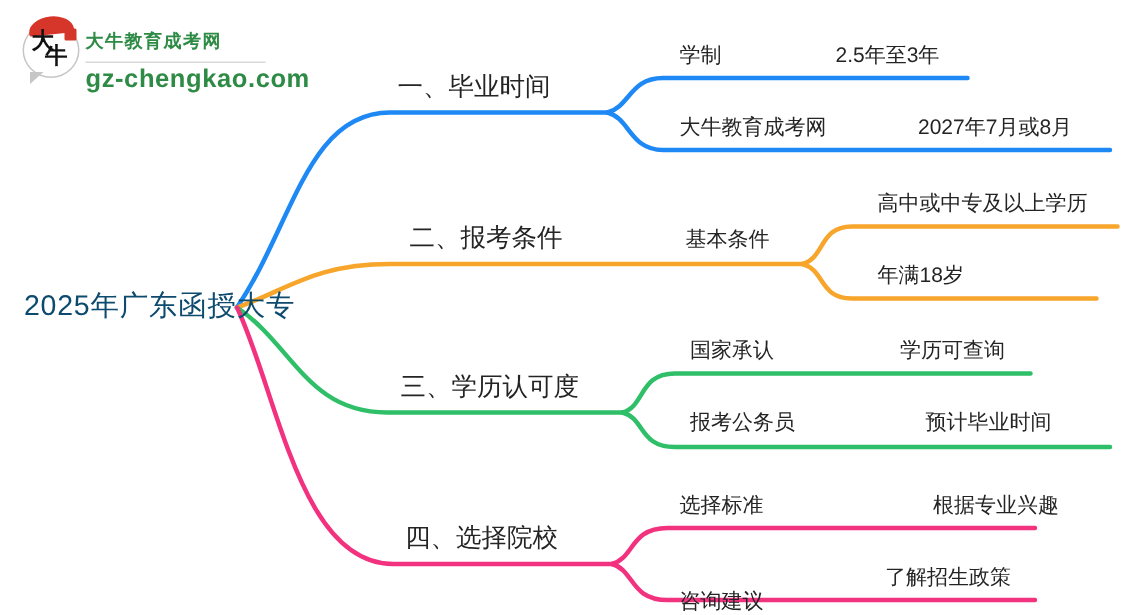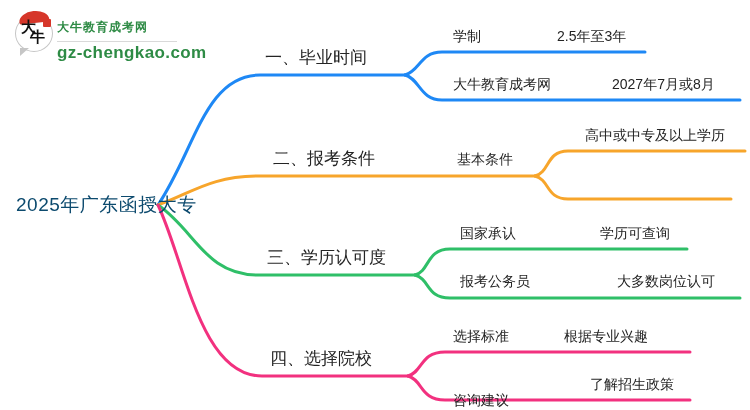--- a/index.html
+++ b/index.html
@@ -86,26 +86,27 @@
 
   <div class="txt branch-label" style="left:265px;top:47px;">一、毕业时间</div>
   <div class="txt leaf-label" style="left:453px;top:25px;">学制</div>
   <div class="txt leaf-value" style="left:557px;top:25px;">2.5年至3年</div>
   <div class="txt leaf-label" style="left:453px;top:73px;">大牛教育成考网</div>
   <div class="txt leaf-value" style="left:612px;top:73px;">2027年7月或8月</div>
 
   <div class="txt branch-label" style="left:273px;top:148px;">二、报考条件</div>
   <div class="txt node-label" style="left:457px;top:148px;text-align:center;">基本条件</div>
   <div class="txt leaf-label" style="left:585px;top:124px;">高中或中专及以上学历</div>
+  <div class="txt leaf-label" style="left:585px;top:172px;">年满18岁</div>
 
   <div class="txt branch-label" style="left:267px;top:247px;">三、学历认可度</div>
   <div class="txt leaf-label" style="left:460px;top:222px;">国家承认</div>
   <div class="txt leaf-label" style="left:460px;top:270px;">报考公务员</div>
   <div class="txt leaf-value" style="left:600px;top:222px;">学历可查询</div>
-  <div class="txt leaf-value" style="left:617px;top:270px;">大多数岗位认可</div>
+  <div class="txt leaf-value" style="left:617px;top:270px;">预计毕业时间</div>
 
   <div class="txt branch-label" style="left:270px;top:348px;">四、选择院校</div>
   <div class="txt leaf-label" style="left:453px;top:325px;">选择标准</div>
-  <div class="txt leaf-value" style="left:564px;top:325px;">根据专业兴趣</div>
+  <div class="txt leaf-value" style="left:622px;top:325px;">根据专业兴趣</div>
   <div class="txt leaf-label" style="left:453px;top:373px;margin-top:16px;">咨询建议</div>
   <div class="txt leaf-value" style="left:590px;top:373px;">了解招生政策</div>
 
 </div>
 
 </body></html>

